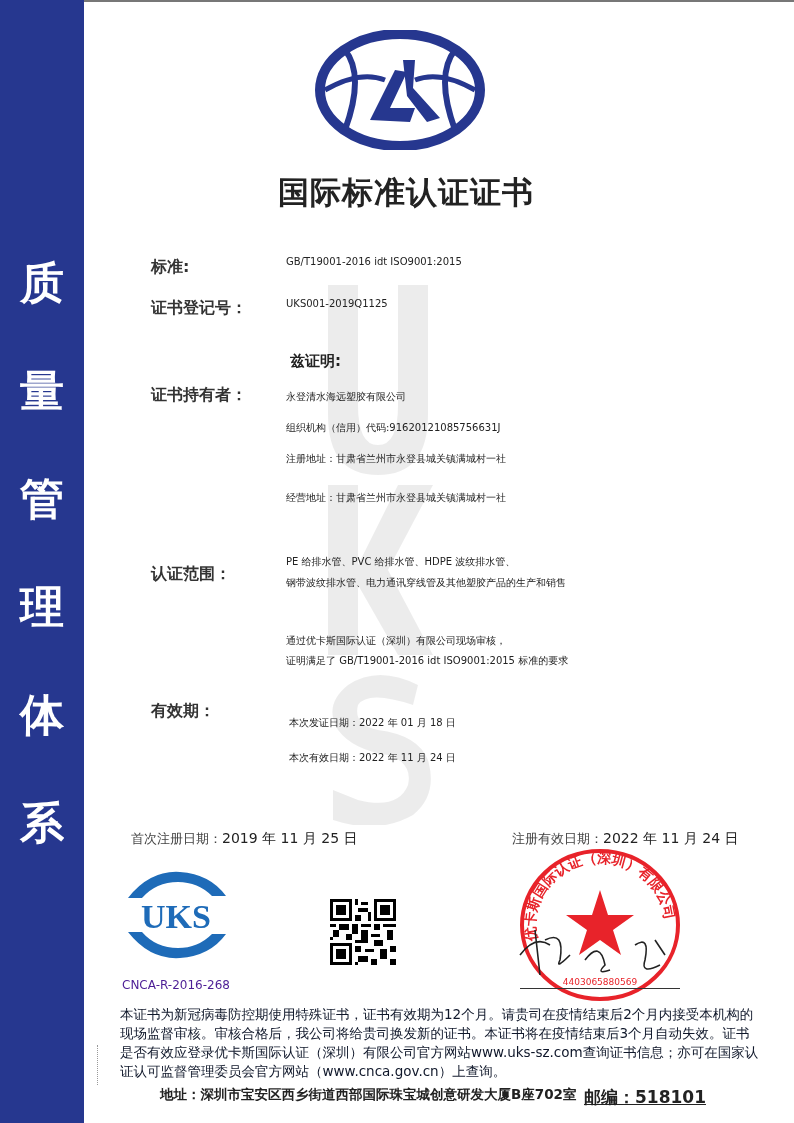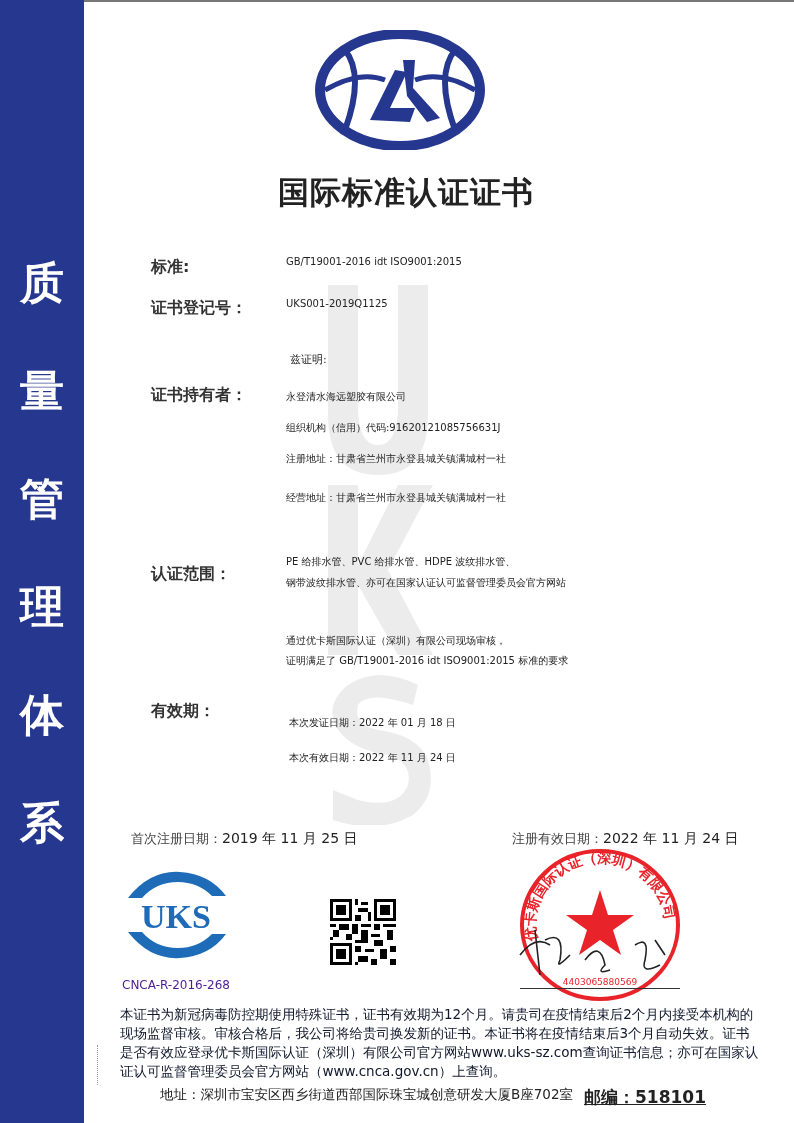--- a/index.html
+++ b/index.html
@@ -11,35 +11,35 @@
 
   .top-line { position: absolute; left: 84px; top: 0; width: 710px; height: 2px; background: #777; }
 
   .watermark { position: absolute; left: 318px; top: 285px; width: 120px; height: 540px; opacity: 0.07; }
 
   .logo { position: absolute; left: 315px; top: 30px; width: 170px; height: 120px; }
   .cert-title { position: absolute; left: 278px; top: 172px; width: 262px; font-size: 31px; font-weight: bold; color: #222; letter-spacing: 1px; white-space: nowrap; }
 
   .label { position: absolute; left: 121px; font-size: 16px; font-weight: bold; color: #333; white-space: nowrap; margin-left: 30px; }
   .value { position: absolute; left: 286px; font-size: 10px; color: #222; white-space: nowrap; }
-  .value.bold { font-weight: normal; font-size: 11px; }
+  .value.bold { font-weight: bold; font-size: 15px; }
 
   .footer-date { position: absolute; font-size: 14px; color: #222; white-space: nowrap; }
   .footer-date .lbl { color: #444; font-size: 13px; }
 
   .uks-logo { position: absolute; left: 120px; top: 870px; width: 112px; height: 90px; }
   .cnca { position: absolute; left: 122px; top: 978px; font-size: 12px; color: #4c1d95; }
 
   .qr { position: absolute; left: 330px; top: 897px; width: 66px; height: 70px; }
 
   .seal { position: absolute; left: 515px; top: 845px; width: 170px; height: 160px; }
   .sig-line { position: absolute; left: 520px; top: 988px; width: 160px; height: 1px; background: #333; }
 
   .notice { position: absolute; left: 120px; top: 1005px; width: 640px; font-size: 13.5px; line-height: 19px; color: #0f172a; }
-  .address-line { position: absolute; left: 160px; top: 1086px; font-size: 13.5px; font-weight: normal; color: #222; white-space: nowrap; }
+  .address-line { position: absolute; left: 160px; top: 1086px; font-size: 13.5px; font-weight: bold; color: #222; white-space: nowrap; }
   .postcode { position: absolute; left: 584px; top: 1086px; font-size: 17px; font-weight: bold; color: #222; white-space: nowrap; text-decoration: underline; }
   .dots { position: absolute; left: 97px; top: 1045px; width: 4px; height: 40px; border-left: 1px dotted #999; }
 </style>
 </head>
 <body>
 
 <div class="sidebar">
   <div class="sidebar-char" style="top:258px">质</div>
   <div class="sidebar-char" style="top:366px">量</div>
   <div class="sidebar-char" style="top:474px">管</div>
@@ -76,21 +76,21 @@
 <div class="value bold" style="top:352px; left:290px">兹证明:</div>
 
 <div class="label" style="top:385px">证书持有者：</div>
 <div class="value" style="top:390px">永登清水海远塑胶有限公司</div>
 <div class="value" style="top:421px">组织机构（信用）代码:91620121085756631J</div>
 <div class="value" style="top:452px">注册地址：甘肃省兰州市永登县城关镇满城村一社</div>
 <div class="value" style="top:491px">经营地址：甘肃省兰州市永登县城关镇满城村一社</div>
 
 <div class="label" style="top:564px">认证范围：</div>
 <div class="value" style="top:555px">PE 给排水管、PVC 给排水管、HDPE 波纹排水管、</div>
-<div class="value" style="top:576px">钢带波纹排水管、亦可在国家认证认可监督管理委员会官方网站</div>
+<div class="value" style="top:576px">钢带波纹排水管、电力通讯穿线管及其他塑胶产品的生产和销售</div>
 
 <div class="value" style="top:634px">通过优卡斯国际认证（深圳）有限公司现场审核，</div>
 <div class="value" style="top:654px">证明满足了 GB/T19001-2016 idt ISO9001:2015 标准的要求</div>
 
 <div class="label" style="top:701px">有效期：</div>
 <div class="value" style="top:716px; left:289px">本次发证日期：2022 年 01 月 18 日</div>
 <div class="value" style="top:751px; left:289px">本次有效日期：2022 年 11 月 24 日</div>
 
 <div class="footer-date" style="left:131px; top:830px">
   <span class="lbl">首次注册日期：</span><span>2019 年 11 月 25 日</span>

